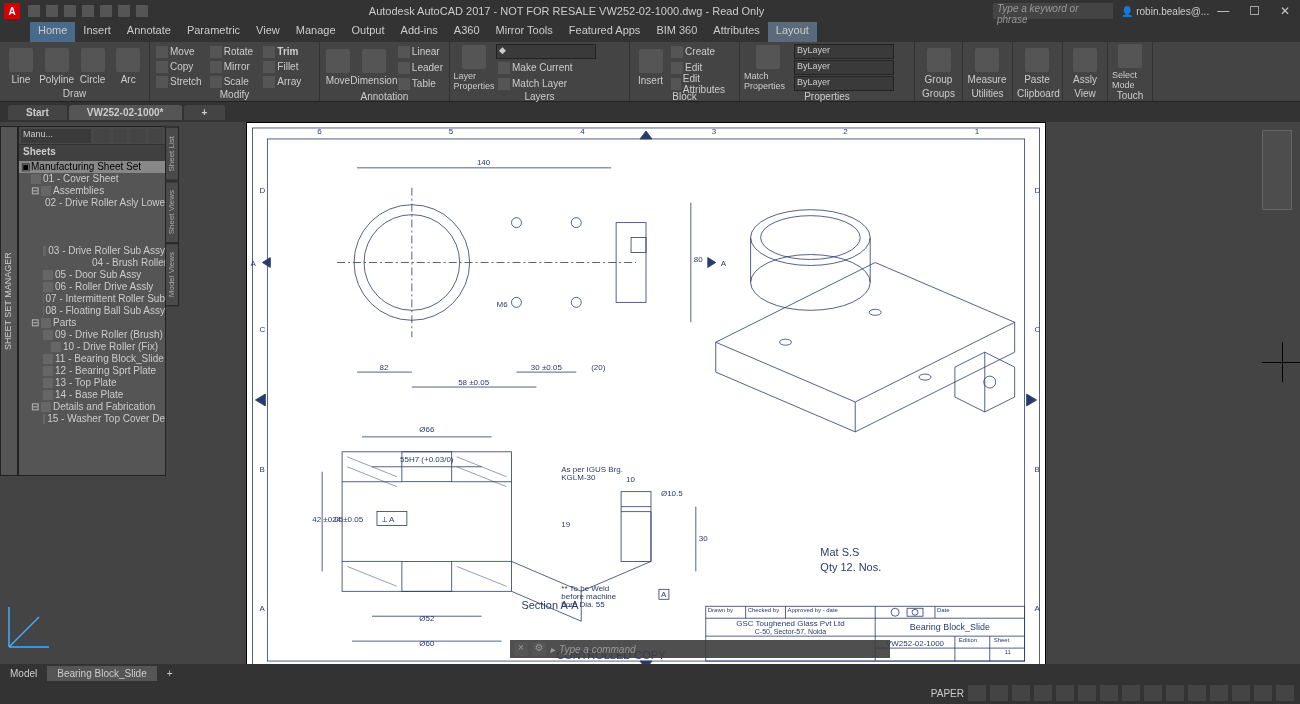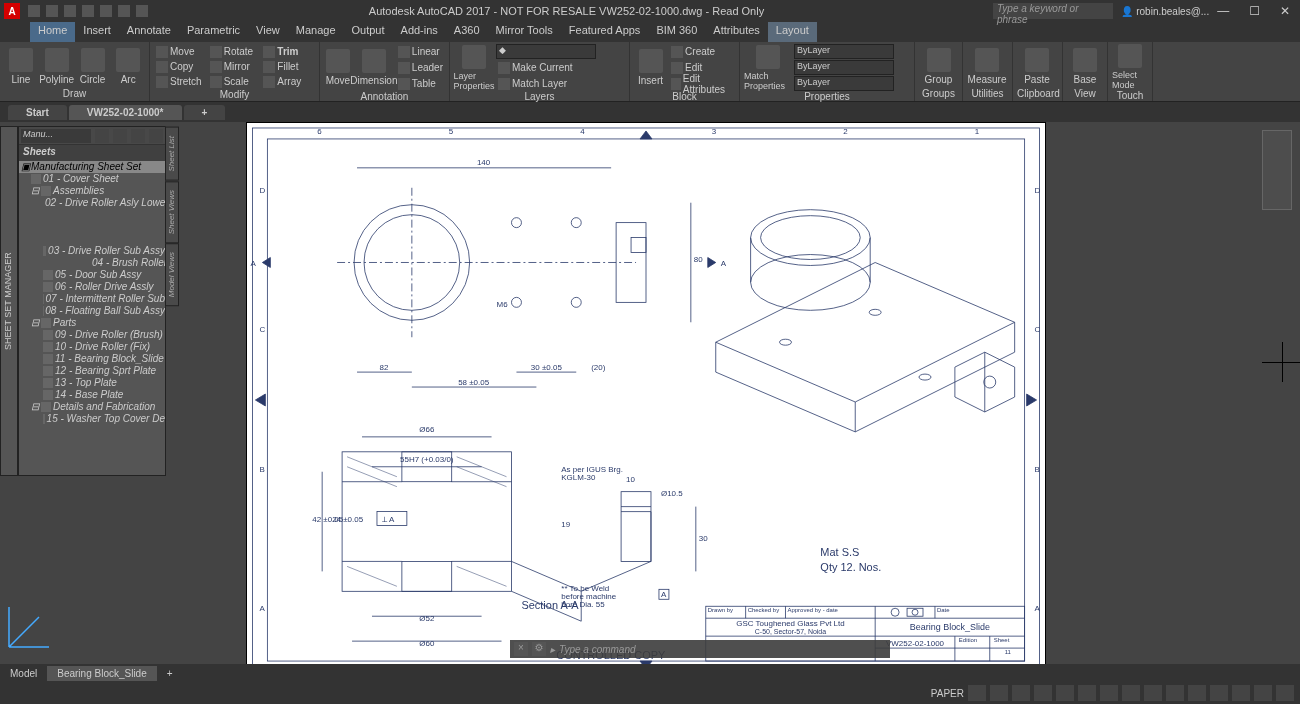--- a/index.html
+++ b/index.html
@@ -29,21 +29,21 @@
 .small-btn { display: flex; align-items: center; gap: 2px; font-size: 10px; padding: 0 2px; height: 15px; }
 .small-btn .icon { width: 12px; height: 12px; background: #555; }
 .layer-combo { width: 100px; height: 15px; background: #3a3a3a; border: 1px solid #222; font-size: 9px; padding: 0 2px; color: #ccc; }
 
 .filetabs { height: 20px; background: #333; display: flex; align-items: center; padding-left: 8px; gap: 2px; }
 .filetab { padding: 2px 18px; background: #444; font-size: 10px; border-radius: 3px 3px 0 0; font-weight: bold; }
 .filetab.active { background: #555; }
 
 .workspace { position: absolute; top: 122px; left: 0; right: 0; bottom: 22px; background: #444; }
 
-.sheetset { position: absolute; left: 18px; top: 4px; width: 148px; height: 350px; background: #555; border: 1px solid #222; font-style: italic; }
+.sheetset { position: absolute; left: 18px; top: 4px; width: 148px; height: 350px; background: #555; border: 1px solid #222; }
 .sheetset-vert { position: absolute; left: 0; top: 4px; width: 18px; height: 350px; background: #555; writing-mode: vertical-rl; transform: rotate(180deg); text-align: center; font-size: 9px; padding: 4px 2px; color: #ccc; border: 1px solid #222; }
 .ss-toolbar { height: 18px; background: #484848; display: flex; align-items: center; gap: 4px; padding: 0 2px; border-bottom: 1px solid #333; }
 .ss-toolbar .combo { flex: 1; height: 14px; background: #3a3a3a; font-size: 9px; padding: 0 2px; }
 .ss-toolbar .tbtn { width: 14px; height: 14px; background: #444; }
 .ss-header { height: 16px; background: #404040; font-size: 10px; font-weight: bold; padding: 1px 4px; }
 .ss-tree { font-size: 10px; color: #ccc; overflow: hidden; }
 .ss-item { padding: 0 0 0 2px; height: 12px; line-height: 12px; white-space: nowrap; display: flex; align-items: center; gap: 2px; }
 .ss-item .exp { width: 8px; display: inline-block; text-align: center; }
 .ss-item .icn { width: 10px; height: 10px; background: #666; display: inline-block; }
 .ss-item.root { background: #888; color: #000; }
@@ -289,21 +289,21 @@
           <div class="icon"></div>
           <span>Paste</span>
         </div>
       </div>
     <div class="panel-title">Clipboard</div>
   </div>
   <div class="panel" style="width:45px">
     <div class="panel-content">
         <div class="big-btn">
           <div class="icon"></div>
-          <span>Base</span>
+          <span>Assly</span>
         </div>
       </div>
     <div class="panel-title">View</div>
   </div>
   <div class="panel" style="width:45px">
     <div class="panel-content">
         <div class="big-btn">
           <div class="icon"></div>
           <span style="font-size:9px">Select Mode</span>
         </div>
@@ -373,21 +373,21 @@
         </div>
         <div class="ss-item" style="padding-left: 12px;">
           <span class="exp">⊟</span>
           <span class="icn"></span>
           <span>Parts</span>
         </div>
         <div class="ss-item" style="padding-left: 24px;">
           <span class="icn"></span>
           <span>09 - Drive Roller (Brush)</span>
         </div>
-        <div class="ss-item" style="padding-left: 24px;">
+        <div class="ss-item" style="padding-left: 32px;">
           <span class="icn"></span>
           <span>10 - Drive Roller (Fix)</span>
         </div>
         <div class="ss-item" style="padding-left: 24px;">
           <span class="icn"></span>
           <span>11 - Bearing Block_Slide</span>
         </div>
         <div class="ss-item" style="padding-left: 24px;">
           <span class="icn"></span>
           <span>12 - Bearing Sprt Plate</span>

